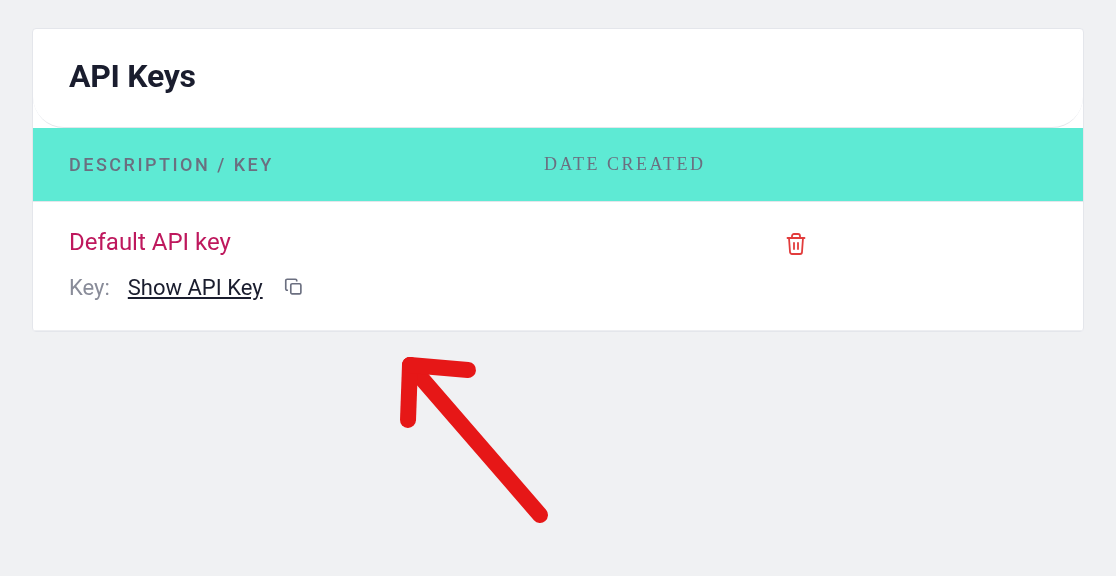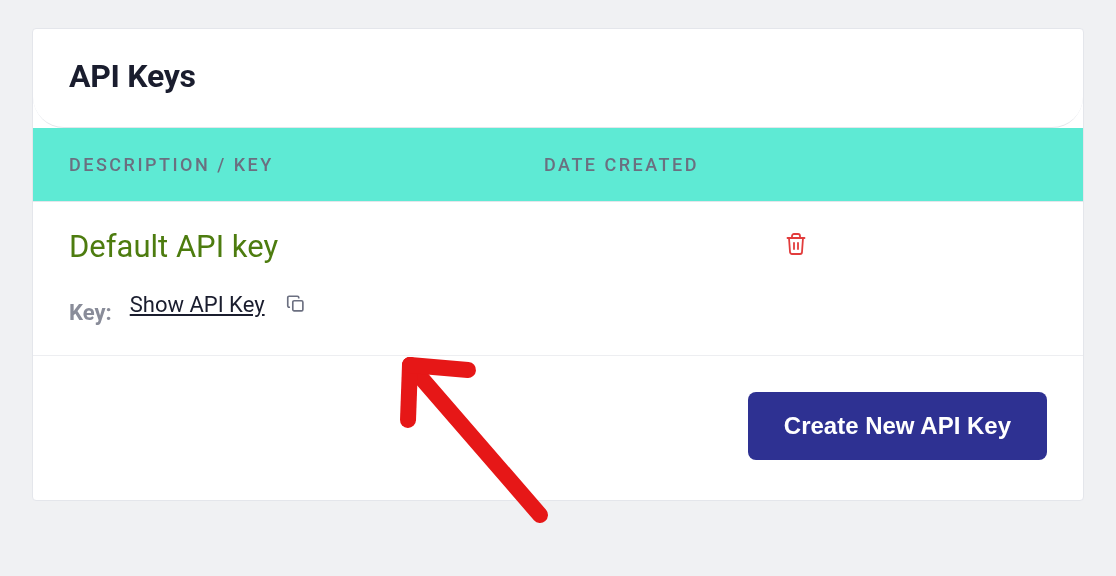--- a/index.html
+++ b/index.html
@@ -42,52 +42,52 @@
       font-weight: 500;
       letter-spacing: 2.5px;
       color: #6b6f80;
       text-transform: uppercase;
     }
     .col-desc {
       flex: 0 0 475px;
     }
     .col-date {
       flex: 0 0 330px;
+      font-family: Liberation Serif, serif;
     }
     .col-delete {
       flex: 1;
       text-align: center;
     }
     .table-row {
       display: flex;
       padding: 26px 36px 30px 36px;
       border-bottom: 1px solid #edeef1;
       align-items: flex-start;
     }
     .row-desc {
       flex: 0 0 475px;
       display: flex;
       flex-direction: column;
       gap: 18px;
     }
     .key-name {
-      font-size: 31px;
-      color: #4d7c0f;
+      font-size: 24px;
+      color: #be185d;
       font-weight: 450;
     }
     .key-line {
       display: flex;
       align-items: center;
       gap: 18px;
     }
     .key-label {
       font-size: 22px;
       color: #898c99;
-      font-weight: 700;
-      margin-top: 17px;
+      font-weight: 400;
     }
     .show-key-link {
       font-size: 22px;
       color: #1a1d2e;
       text-decoration: underline;
       cursor: pointer;
       font-weight: 450;
     }
     .copy-btn {
       display: inline-flex;
@@ -175,23 +175,20 @@
           <path d="M3.5 6h17"></path>
           <path d="M19 6l-1 14a2 2 0 0 1-2 2H8a2 2 0 0 1-2-2L5 6"></path>
           <path d="M8 6V4a2 2 0 0 1 2-2h4a2 2 0 0 1 2 2v2"></path>
           <line x1="10" y1="11" x2="10" y2="17"></line>
           <line x1="14" y1="11" x2="14" y2="17"></line>
         </svg>
       </button>
     </div>
   </div>
 
-  <div class="card-footer">
-    <button class="create-btn">Create New API Key</button>
-  </div>
 
 </div>
 
 <svg class="annotation-arrow" width="180" height="200" viewBox="0 0 180 200">
   <g fill="none" stroke="#e61717" stroke-width="16" stroke-linecap="round" stroke-linejoin="round">
     <path d="M150 185 L20 35"></path>
     <path d="M20 35 L18 90"></path>
     <path d="M20 35 L78 40"></path>
   </g>
 </svg>

